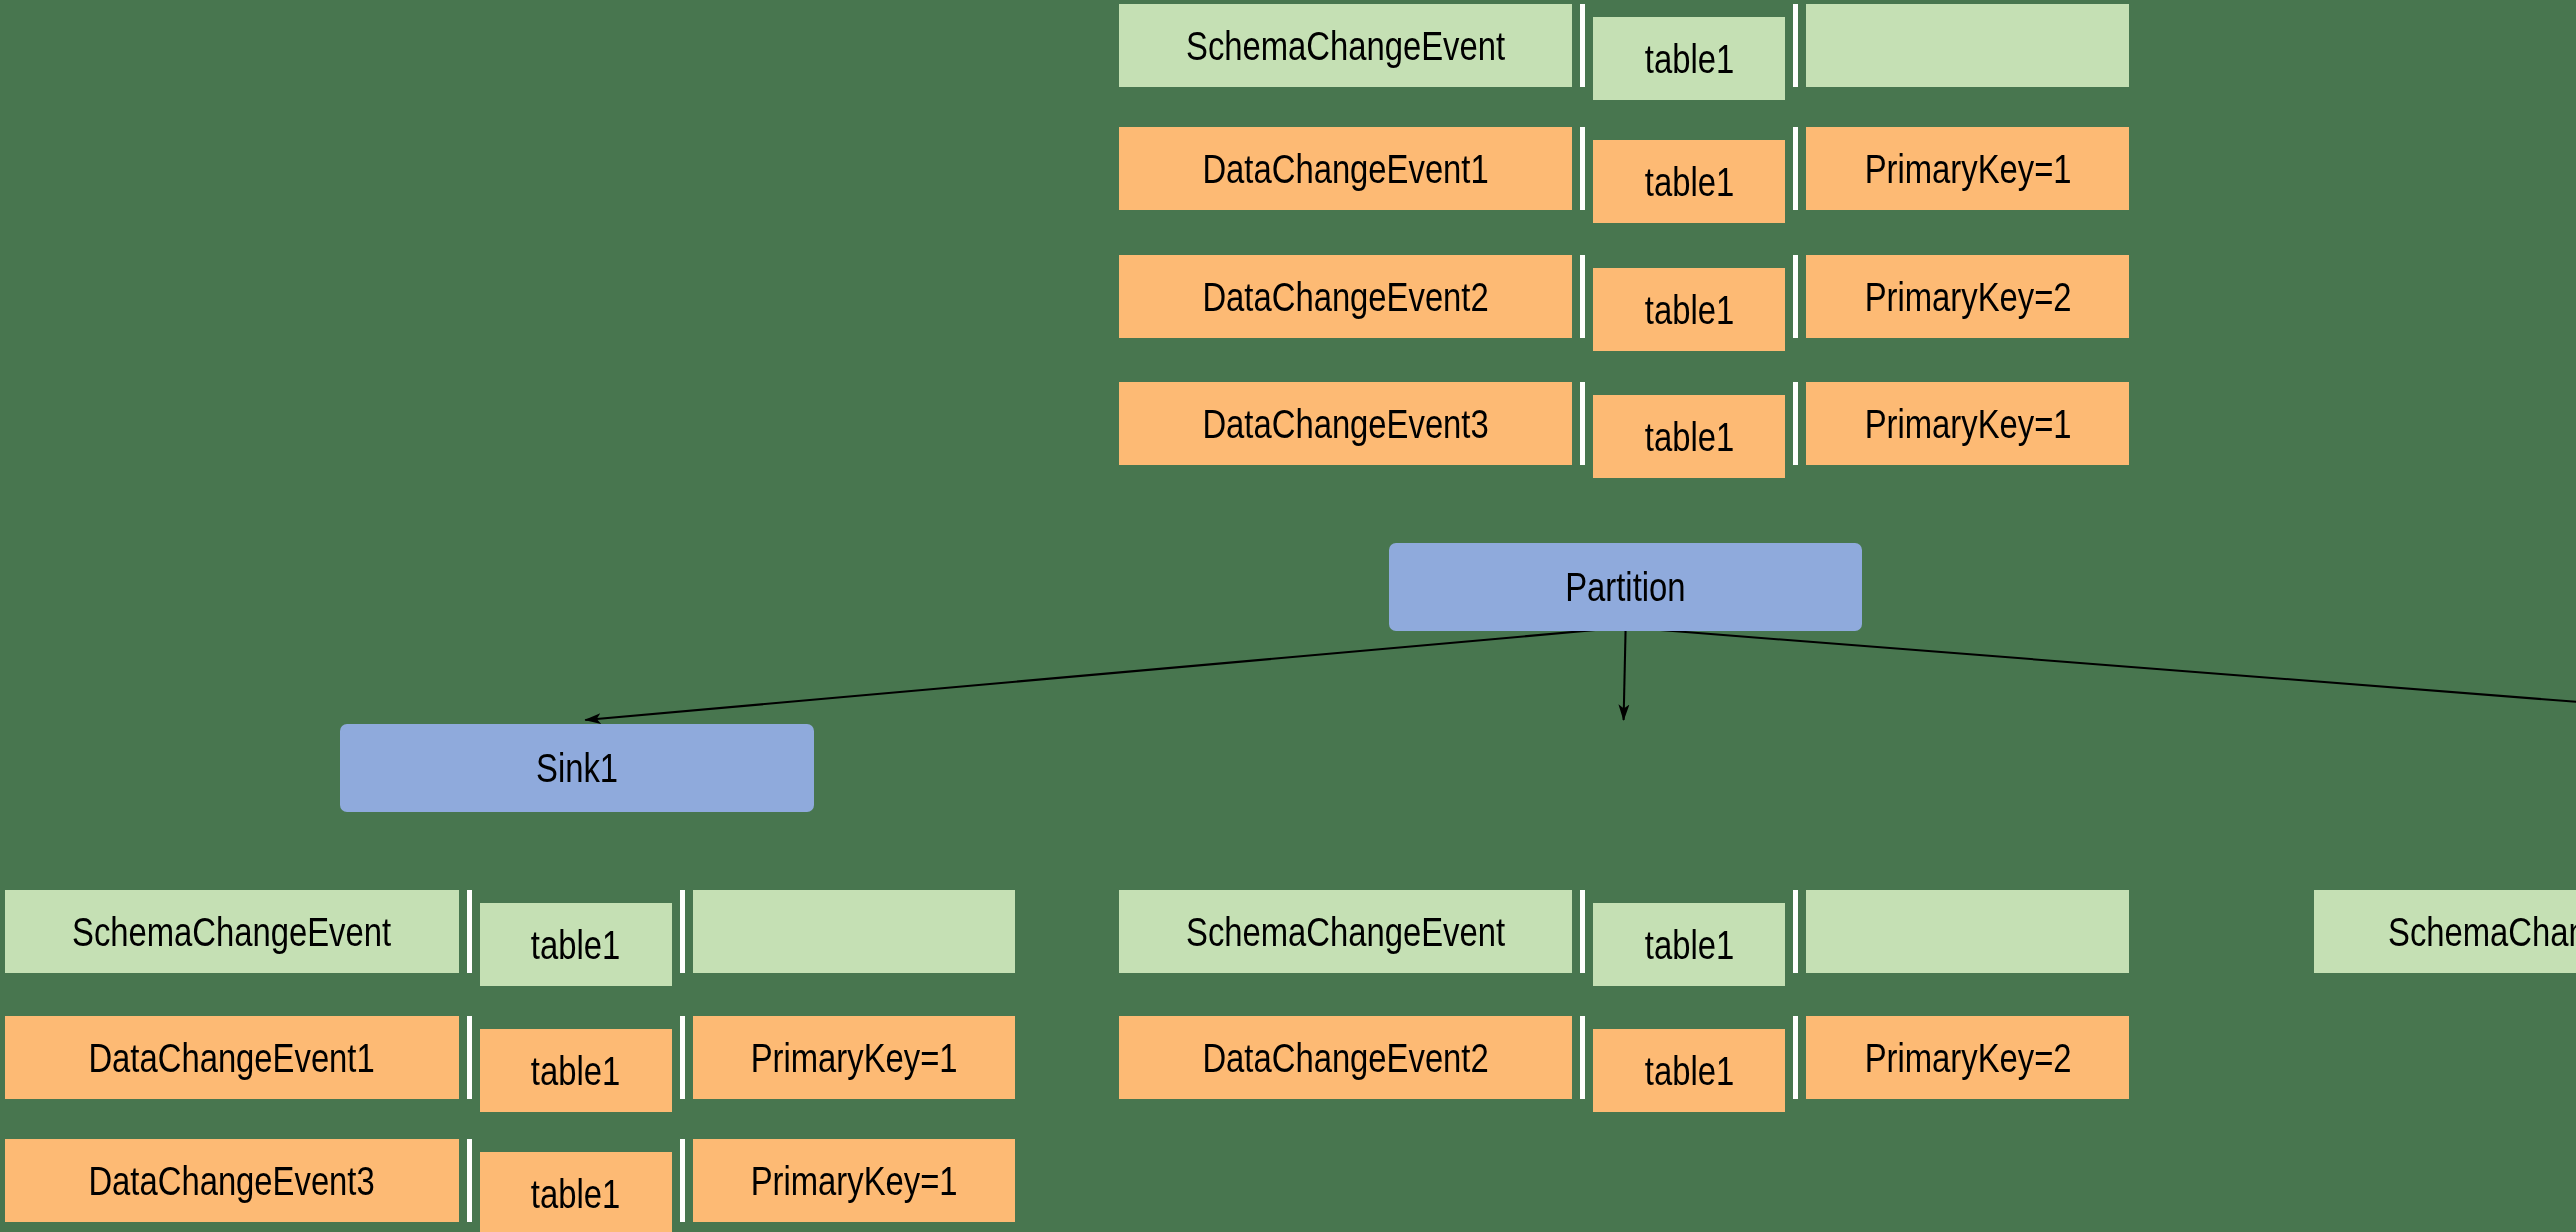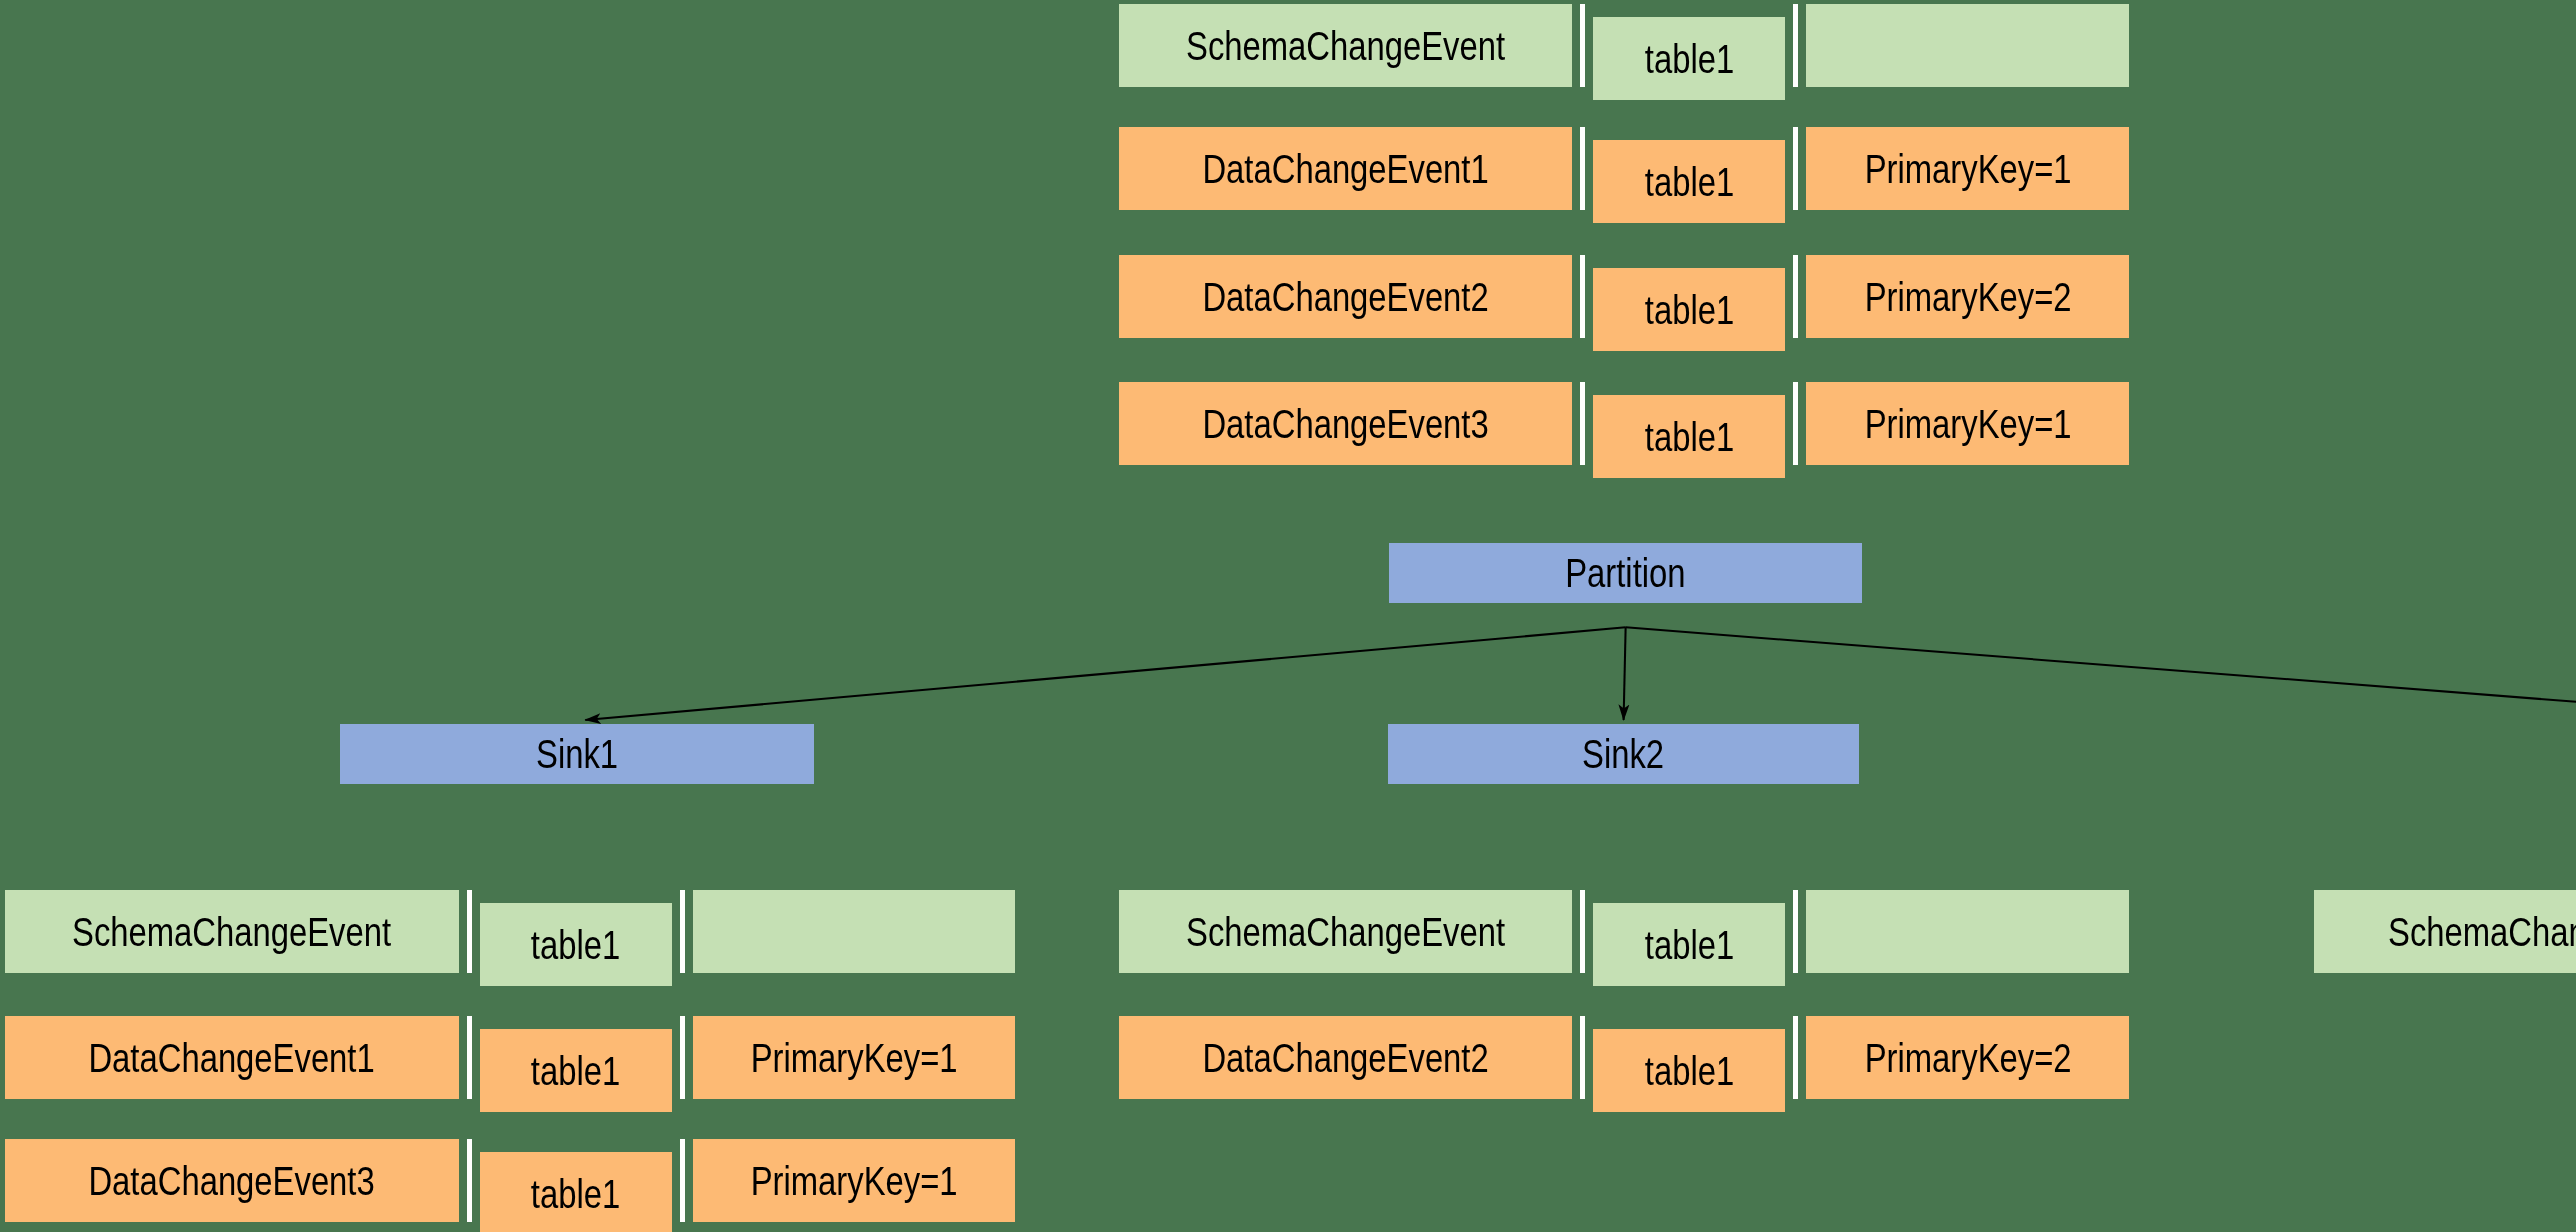--- a/index.html
+++ b/index.html
@@ -18,21 +18,21 @@
   .event-row{position:absolute;width:1010px;height:83px;display:flex;gap:8px;}
   .event-row .cell{height:100%;display:flex;align-items:center;justify-content:center;overflow:hidden;}
   .event-row .c1{width:468px;}
   .event-row .c2{width:198px;margin-top:13px;}
   .event-row .c3{width:333px;}
   .event-row .sep{width:5.2px;height:100%;background:#FFFFFF;}
   .event-row.schema .cell{background:#C5E0B4;}
   .event-row.data .cell{background:#fdba74;}
 
   
-  .node{position:absolute;height:60px;background:#8FAADC;display:flex;align-items:center;justify-content:center;}
+  .node{position:absolute;height:88px;background:#8FAADC;display:flex;align-items:center;justify-content:center;border-radius:7px;}
 
   .txt{
     font-size:40px;
     line-height:1;
     white-space:nowrap;
     transform:scaleX(0.82);
     transform-origin:center center;
   }
 </style>
 </head>
@@ -107,23 +107,20 @@
       </div>
   </div>
 
   <div class="node" style="left:1389px;top:543px;width:473px;">
     <span class="txt">Partition</span>
   </div>
 
   <div class="node" style="left:340px;top:724px;width:474px;">
     <span class="txt">Sink1</span>
   </div>
-  <div class="node" style="left:1388px;top:724px;width:471px;">
-    <span class="txt">Sink2</span>
-  </div>
 
   <div class="event-row schema" style="left:5.2px;top:890px;">
     <div class="cell c1">
         <span class="txt">SchemaChangeEvent</span>
       </div>
     <div class="sep"></div>
     <div class="cell c2">
         <span class="txt">table1</span>
       </div>
     <div class="sep"></div>

